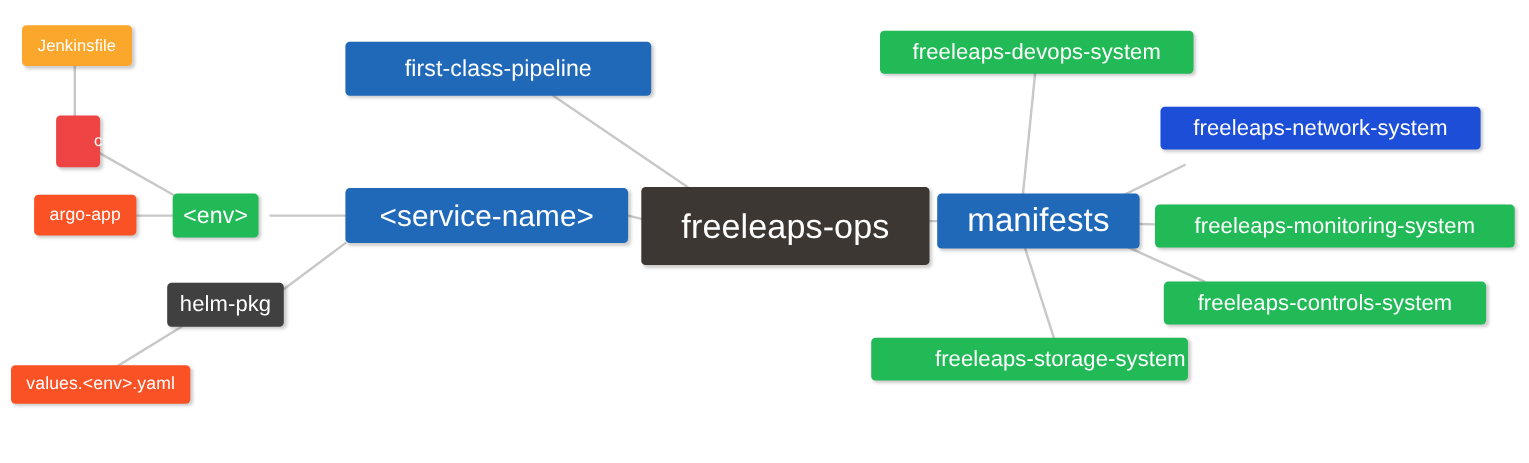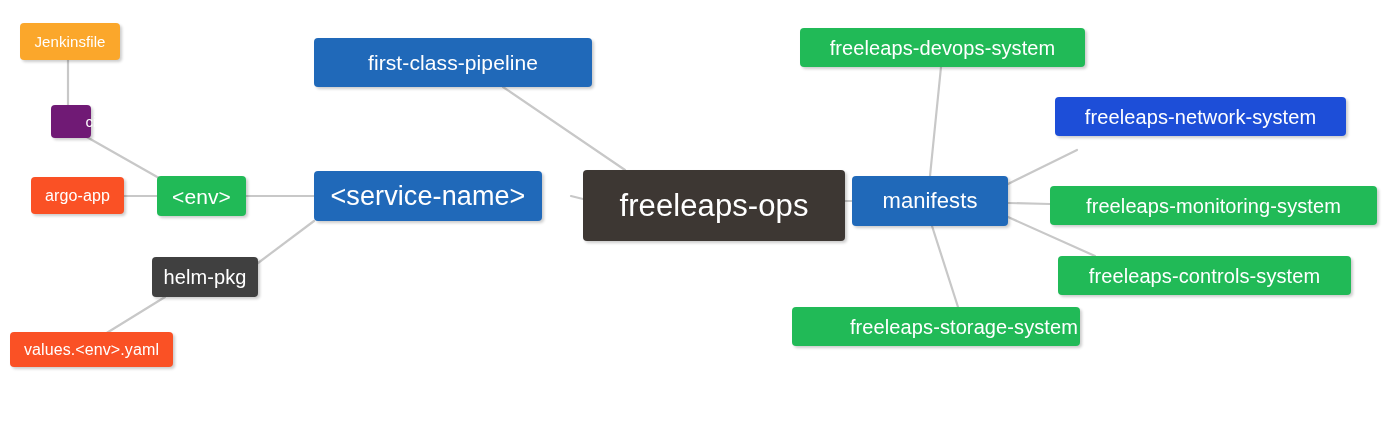--- a/index.html
+++ b/index.html
@@ -61,45 +61,45 @@
       <line x1="930" y1="176" x2="941" y2="67" stroke="#c8c8c8" stroke-width="2.2" stroke-linecap="round"></line>
       <line x1="1008" y1="184" x2="1077" y2="150" stroke="#c8c8c8" stroke-width="2.2" stroke-linecap="round"></line>
       <line x1="1008" y1="203" x2="1050" y2="204" stroke="#c8c8c8" stroke-width="2.2" stroke-linecap="round"></line>
       <line x1="1008" y1="217" x2="1095" y2="256" stroke="#c8c8c8" stroke-width="2.2" stroke-linecap="round"></line>
       <line x1="932" y1="226" x2="958" y2="307" stroke="#c8c8c8" stroke-width="2.2" stroke-linecap="round"></line>
     </svg>
   <div id="node-layer">
       <div class="node" style="left: 20px; top: 23px; width: 100px; height: 37px; background: rgb(251, 167, 43); font-size: 15px;">
         <span class="node-label">Jenkinsfile</span>
       </div>
-      <div class="node" style="left: 51px; top: 105px; width: 34px; height: 33px; background: #701a75; font-size: 15px; padding-left: 40px;">
+      <div class="node" style="left: 51px; top: 105px; width: 34px; height: 47px; background: #ef4444; font-size: 15px; padding-left: 40px;">
         <span class="node-label">ci</span>
       </div>
       <div class="node" style="left: 31px; top: 177px; width: 93px; height: 37px; background: rgb(250, 81, 37); font-size: 16px; justify-content: center;">
         <span class="node-label">argo-app</span>
       </div>
-      <div class="node" style="left: 157px; top: 176px; width: 89px; height: 40px; background: rgb(33, 186, 87); font-size: 21px;">
+      <div class="node" style="left: 157px; top: 176px; width: 78px; height: 40px; background: rgb(33, 186, 87); font-size: 21px;">
         <span class="node-label">&lt;env&gt;</span>
       </div>
       <div class="node" style="left: 152px; top: 257px; width: 106px; height: 40px; background: #404040; font-size: 20px;">
         <span class="node-label">helm-pkg</span>
       </div>
       <div class="node" style="left: 10px; top: 332px; width: 163px; height: 35px; background: rgb(250, 81, 37); font-size: 16px;">
         <span class="node-label">values.&lt;env&gt;.yaml</span>
       </div>
       <div class="node" style="left: 314px; top: 38px; width: 278px; height: 49px; background: rgb(32, 105, 185); font-size: 21px;">
         <span class="node-label">first-class-pipeline</span>
       </div>
-      <div class="node" style="left: 314px; top: 171px; width: 228px; height: 50px; background: rgb(32, 105, 185); font-size: 27px;">
+      <div class="node" style="left: 314px; top: 171px; width: 257px; height: 50px; background: rgb(32, 105, 185); font-size: 27px;">
         <span class="node-label">&lt;service-name&gt;</span>
       </div>
       <div class="node" style="left: 583px; top: 170px; width: 262px; height: 71px; background: rgb(61, 55, 51); font-size: 31px;">
         <span class="node-label">freeleaps-ops</span>
       </div>
-      <div class="node" style="left: 852px; top: 176px; width: 156px; height: 50px; background: rgb(32, 105, 185); font-size: 22px;">
+      <div class="node" style="left: 852px; top: 176px; width: 184px; height: 50px; background: rgb(32, 105, 185); font-size: 30px;">
         <span class="node-label">manifests</span>
       </div>
       <div class="node" style="left: 800px; top: 28px; width: 285px; height: 39px; background: rgb(33, 186, 87); font-size: 20px; text-align: right;">
         <span class="node-label">freeleaps-devops-system</span>
       </div>
       <div class="node" style="left: 1055px; top: 97px; width: 291px; height: 39px; background: #1d4ed8; font-size: 20px;">
         <span class="node-label">freeleaps-network-system</span>
       </div>
       <div class="node" style="left: 1050px; top: 186px; width: 327px; height: 39px; background: rgb(33, 186, 87); font-size: 20px;">
         <span class="node-label">freeleaps-monitoring-system</span>

